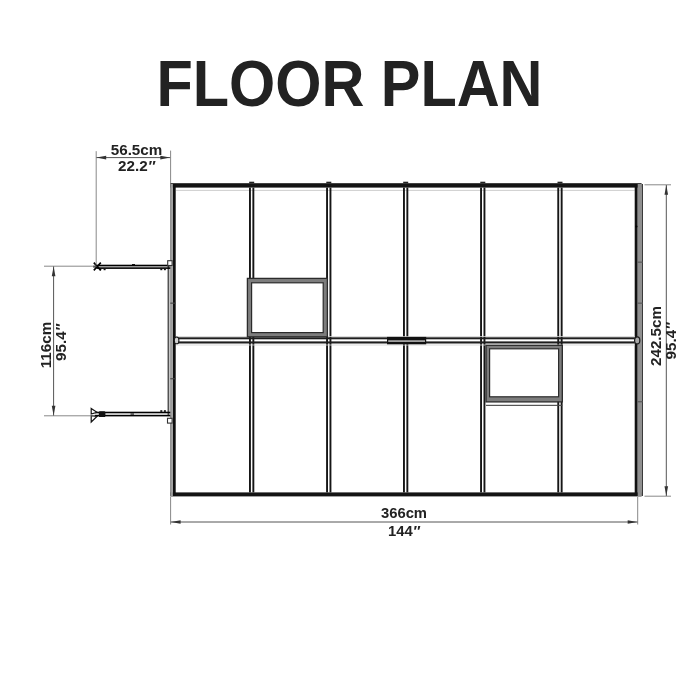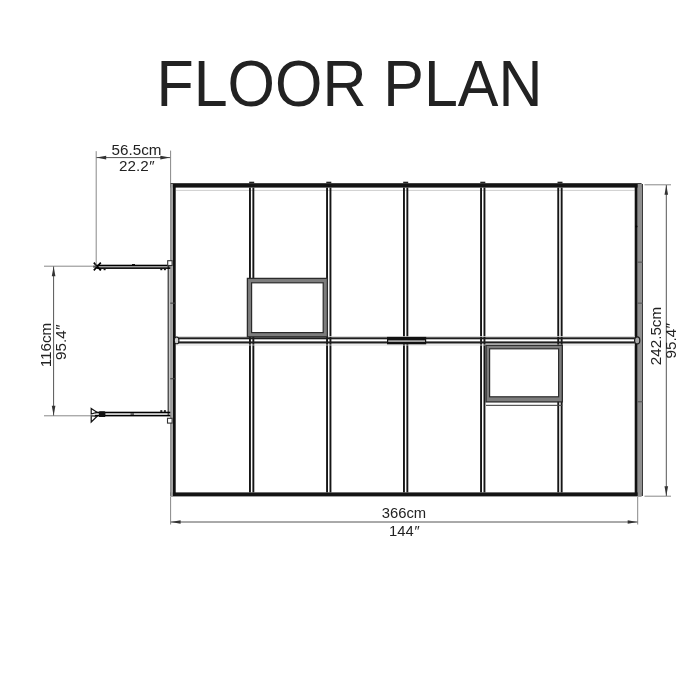--- a/index.html
+++ b/index.html
@@ -1,16 +1,16 @@
 <!DOCTYPE html>
 <html><head>
 <meta charset="utf-8">
 <style>
   html,body{margin:0;padding:0;background:#ffffff;}
-  .page{width:700px;height:700px;position:relative;background:#ffffff;overflow:hidden;}
+  .page{width:700px;height:700px;position:relative;background:#ffffff;overflow:hidden;font-weight:bold;}
   svg{position:absolute;top:0;left:0;}
   text{font-family:"Liberation Sans",sans-serif;fill:#222;}
 </style>
 </head>
 <body>
 <div class="page">
 <svg width="700" height="700" viewBox="0 0 700 700">
 
 <g>
   <text x="349.5" y="106" font-size="65" text-anchor="middle" fill="#000" textLength="386" lengthAdjust="spacingAndGlyphs">FLOOR PLAN</text>

